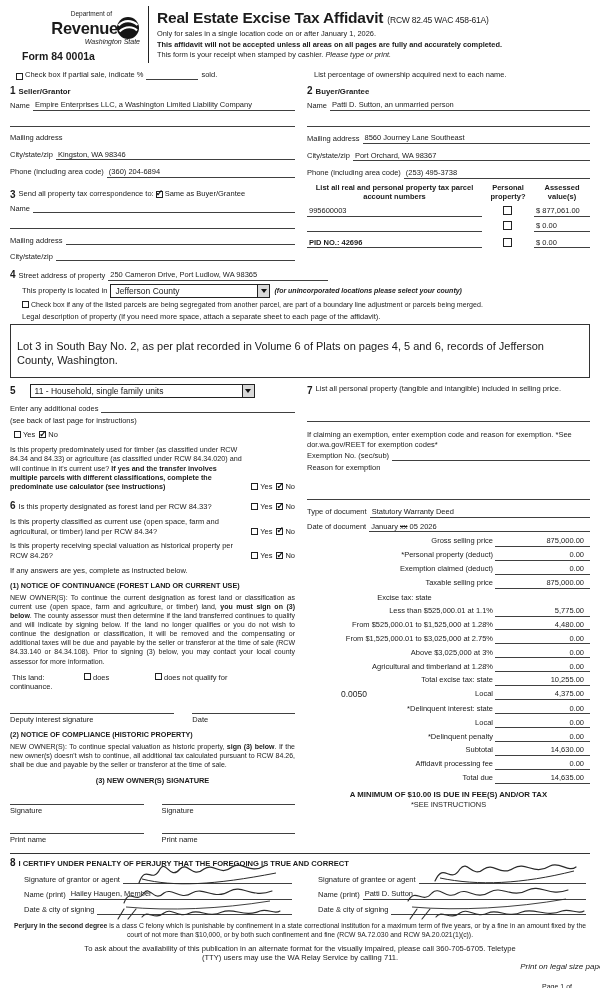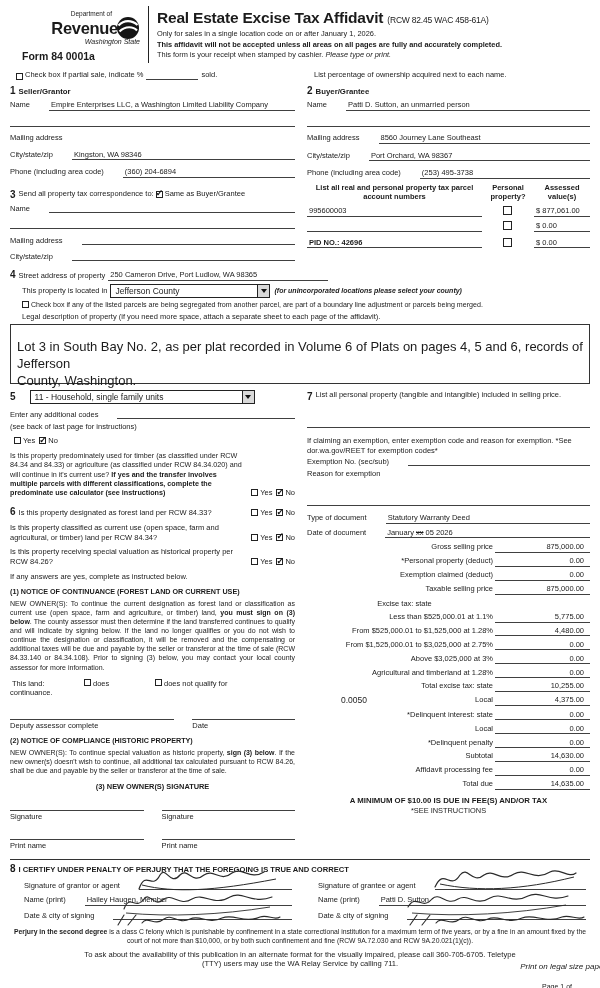--- a/index.html
+++ b/index.html
@@ -38,21 +38,21 @@
   .cb.ck::after { content:"✓"; position:absolute; left:-1px; top:-3.5px; font-size:9px; font-weight:bold; color:#111; }
 
   
   .cols { display:flex; gap:12px; }
   .colL { width:285px; }
   .colR { flex:1; }
 
   .secnum { font-size:10px; font-weight:bold; padding-right:3px; }
   .sechdr { font-size:7.8px; font-weight:bold; }
 
-  .fr { display:flex; align-items:flex-start; margin-top:6.5px;gap:16px; }
+  .fr { display:flex; align-items:center; margin-top:6.5px; }
   .lbl { white-space:nowrap; padding-right:3px; }
   .fv { flex:1; border-bottom:1px solid #404040; padding:0 2px; min-height:9px; }
   .blankline { border-bottom:1px solid #404040; height:9px; margin-top:7px; }
 
   
   .ptable { margin-top:4px; }
   .phead { display:flex; font-weight:bold; text-align:center; align-items:flex-end; }
   .phead .c1 { width:175px; } .phead .c2 { width:52px; } .phead .c3 { flex:1; }
   .prow { display:flex; align-items:flex-end; margin-top:4px; }
   .prow .c1 { width:175px; border-bottom:1px solid #404040; padding:0 2px; min-height:10px; }
@@ -61,21 +61,21 @@
   .prow .c3 { flex:1; border-bottom:1px solid #404040; padding:0 2px; min-height:10px; }
 
   
   .dd { display:inline-flex; border:1.2px solid #222; height:14px; vertical-align:middle; background:#fff; }
   .dd .ddtxt { flex:1; font-size:8.5px; padding:1px 4px 0 4px; white-space:nowrap; overflow:hidden; }
   .dd .ddbtn { width:12px; border-left:1.2px solid #222; background:#d9d9d9; display:flex; align-items:center; justify-content:center; }
   .tri { width:0; height:0; border-left:3px solid transparent; border-right:3px solid transparent; border-top:4px solid #111; }
 
   
   .s4row { display:flex; align-items:flex-end; margin-top:5px; }
-  .legalbox { border:1.2px solid #333; height:60px; margin-top:2px; padding:14px 4px 0 6px; font-size:13px; }
+  .legalbox { border:1.2px solid #333; height:54px; margin-top:2px; padding:14px 4px 0 6px; font-size:11px; }
 
   
   .q { display:flex; margin-top:5px; }
   .qt { flex:1; padding-right:4px; }
   .qo { white-space:nowrap; align-self:flex-end; }
   .qo .cb { margin-left:4px; }
   .para { font-size:7px; text-align:justify; margin-top:3px; }
   .n1t { font-weight:bold; font-size:7.2px; margin-top:5px; }
 
   .landrow { display:flex; margin-top:7px; padding-left:2px; }
@@ -324,21 +324,21 @@
           <span class="cb"></span>
           <span style="width:62px;">does</span>
           <span class="cb"></span>
           <span>does not qualify for</span>
         </div>
         <div>continuance.</div>
 
         <div class="sig2" style="margin-top:12px;">
           <div class="cell" style="flex:1.6;">
             <div class="sigline"></div>
-            <div class="siglbl">Deputy assessor complete</div>
+            <div class="siglbl">Deputy interest signature</div>
           </div>
           <div class="cell">
             <div class="sigline"></div>
             <div class="siglbl">Date</div>
           </div>
         </div>
 
         <div class="n1t">(2) NOTICE OF COMPLIANCE (HISTORIC PROPERTY)</div>
         <div class="para"><span>NEW OWNER(S): To continue special valuation as historic property, </span><span class="b">sign (3) below</span><span>. If the new owner(s) doesn't wish to continue, all additional tax calculated pursuant to RCW 84.26, shall be due and payable by the seller or transferor at the time of sale.</span></div>
 

